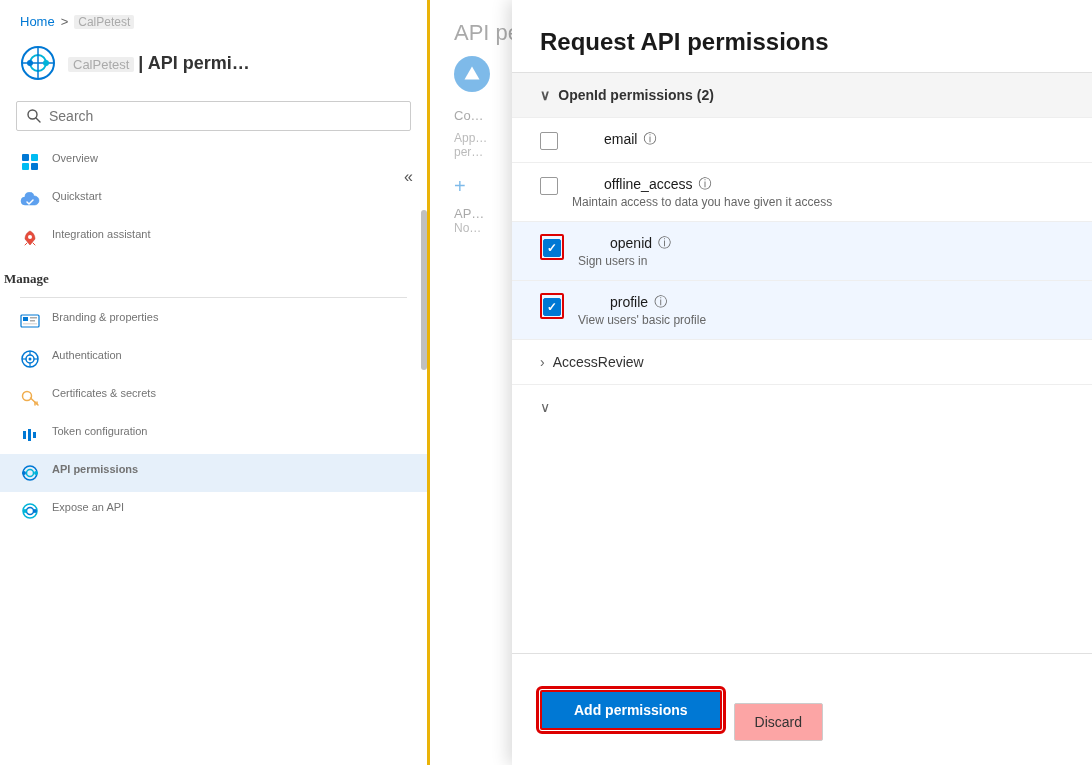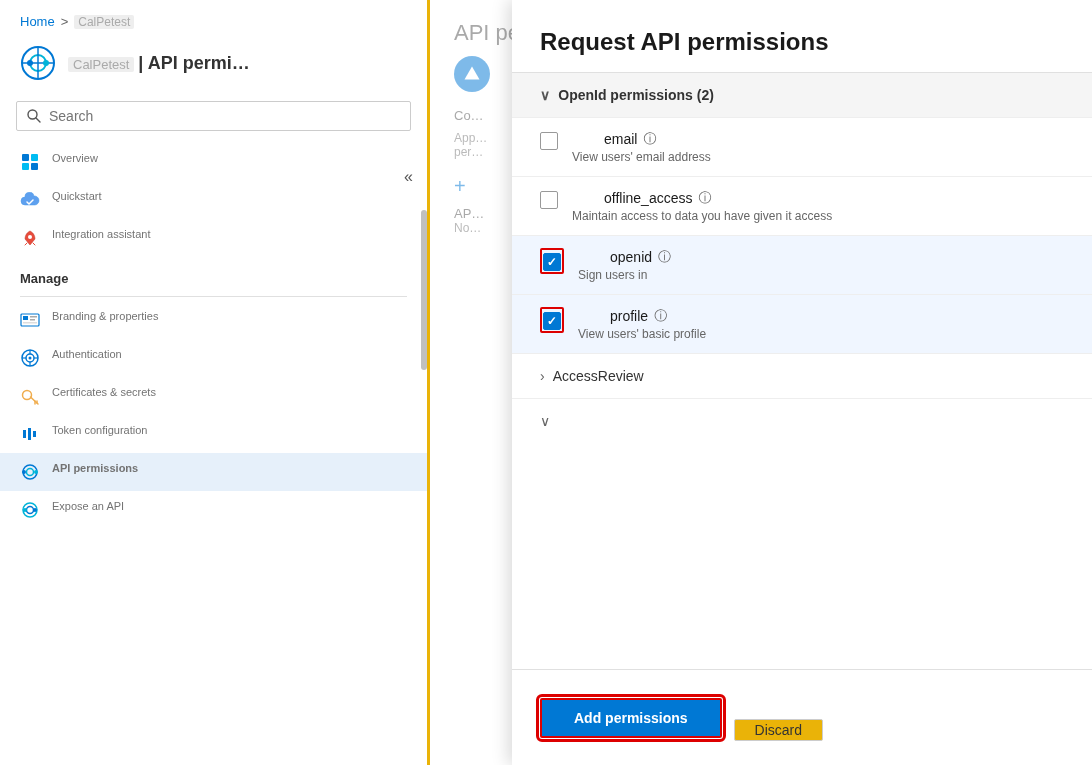--- a/index.html
+++ b/index.html
@@ -17,21 +17,21 @@
 
     .search-box { display: flex; align-items: center; gap: 8px; margin: 8px 16px 12px; border: 1px solid #ccc; border-radius: 2px; padding: 6px 10px; background: #fff; }
     .search-box input { border: none; outline: none; font-size: 14px; flex: 1; color: #333; }
 
     .collapse-btn { position: absolute; right: 14px; top: 168px; font-size: 16px; color: #555; cursor: pointer; }
 
     .nav-item { display: flex; align-items: flex-start; gap: 12px; padding: 9px 20px; cursor: pointer; font-size: 11px; color: #737373; }
     .nav-item.active { background: #e6f0fa; font-weight: 600; }
     .nav-icon { width: 20px; height: 20px; display: flex; align-items: center; justify-content: center; flex-shrink: 0; }
 
-    .section-label { padding: 14px 20px 6px; font-weight: 700; font-size: 13px; color: #333; }
+    .section-label { padding: 14px 4px 6px; font-weight: 700; font-size: 13px; color: #333; font-family: Liberation Serif, serif; }
     .divider { border: none; border-top: 1px solid #e0e0e0; margin: 4px 20px; }
 
     
     .scroll-thumb { position: absolute; right: 0; top: 210px; width: 6px; height: 160px; background: #c0c0c0; border-radius: 3px; }
 
     
     .right-panel { flex: 1; display: flex; flex-direction: column; background: #fff; position: relative; overflow: hidden; }
 
     
     .bg-content { padding: 0 24px; opacity: 0.5; }
@@ -57,21 +57,21 @@
     .perm-desc { font-size: 12px; color: #666; margin-top: 2px; }
     .info-icon { color: #666; font-size: 13px; cursor: pointer; }
 
     .access-review { display: flex; align-items: center; gap: 8px; padding: 14px 28px; border-top: 1px solid #eee; font-size: 14px; color: #333; cursor: pointer; }
     .access-chevron { font-size: 14px; color: #666; }
 
     .collapsed-section { display: flex; align-items: center; gap: 8px; padding: 14px 28px; border-top: 1px solid #eee; font-size: 14px; color: #333; cursor: pointer; }
 
     .drawer-footer { margin-top: auto; padding: 24px 28px; display: flex; gap: 12px; align-items: center; border-top: 1px solid #e0e0e0; }
     .btn-add { background: #0078d4; color: #fff; border: 2px solid #d00; border-radius: 2px; padding: 10px 32px; font-size: 14px; font-weight: 600; cursor: pointer; outline: 3px solid #d00; outline-offset: 1px; }
-    .btn-discard { background: #eab308; color: #333; border: 1px solid #ccc; border-radius: 2px; padding: 2px 20px; font-size: 14px; cursor: pointer; margin-top: 25px; }
+    .btn-discard { background: #fca5a5; color: #333; border: 1px solid #ccc; border-radius: 2px; padding: 10px 20px; font-size: 14px; cursor: pointer; margin-top: 25px; }
 
     .app-logo { display: flex; align-items: center; justify-content: center; }
   </style>
 </head>
 <body>
 
 <div class="left-panel">
 
   <div class="breadcrumb">
     <span class="breadcrumb-home">Home</span>
@@ -250,21 +250,20 @@
         <span>OpenId permissions (2)</span>
       </div>
 
       <div class="permission-item">
         <div class="perm-checkbox"></div>
         <div class="perm-info">
           <div class="perm-name">
             <span>email</span>
             <span class="info-icon">ⓘ</span>
           </div>
-          <div class="perm-desc">View users' email address</div>
         </div>
       </div>
 
       <div class="permission-item">
         <div class="perm-checkbox"></div>
         <div class="perm-info">
           <div class="perm-name">
             <span>offline_access</span>
             <span class="info-icon">ⓘ</span>
           </div>

